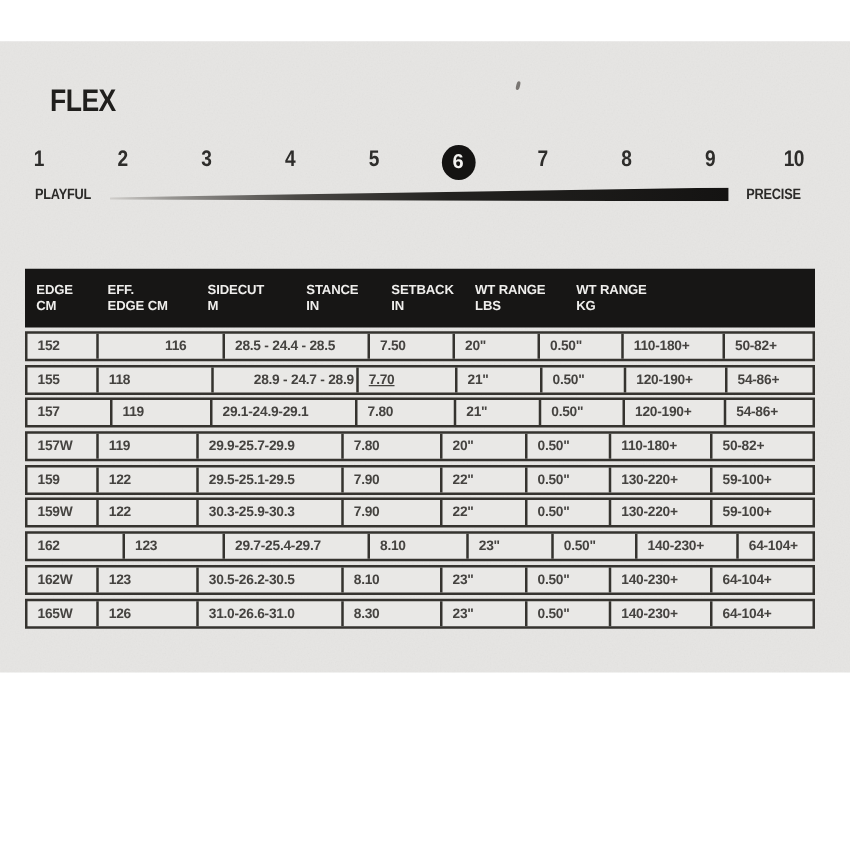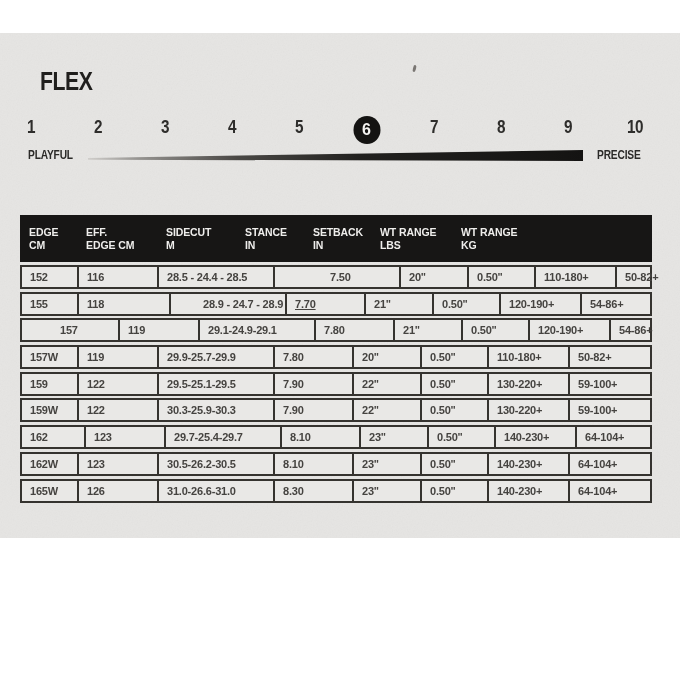--- a/index.html
+++ b/index.html
@@ -142,40 +142,40 @@
         <div>LBS</div>
       </div>
       <div class="th" style="width: 84px;">
         <div>WT RANGE</div>
         <div>KG</div>
       </div>
     </div>
   <div id="tbody">
       <div class="trow">
         <div class="td" style="width: 57px;">152</div>
-        <div class="td" style="width: 80px;">116</div>
+        <div class="td" style="width: 56px; margin-left: 45px;">116</div>
         <div class="td" style="width: 116px;">28.5 - 24.4 - 28.5</div>
-        <div class="td" style="width: 79px; margin-left: 47px;">7.50</div>
+        <div class="td" style="width: 68px;">7.50</div>
         <div class="td" style="width: 68px;">20"</div>
         <div class="td" style="width: 67px;">0.50"</div>
         <div class="td" style="width: 81px;">110-180+</div>
         <div class="td" style="width: 84px;">50-82+</div>
       </div>
       <div class="trow">
         <div class="td" style="width: 57px;">155</div>
         <div class="td" style="width: 92px;">118</div>
         <div class="td" style="width: 116px; padding-left: 32px;">28.9 - 24.7 - 28.9</div>
         <div class="td" style="width: 79px; text-decoration: underline;">7.70</div>
         <div class="td" style="width: 68px;">21"</div>
         <div class="td" style="width: 67px;">0.50"</div>
         <div class="td" style="width: 81px;">120-190+</div>
         <div class="td" style="width: 84px;">54-86+</div>
       </div>
       <div class="trow">
-        <div class="td" style="width: 68px; margin-left: 30px;">157</div>
+        <div class="td" style="width: 68px;">157</div>
         <div class="td" style="width: 80px;">119</div>
         <div class="td" style="width: 116px;">29.1-24.9-29.1</div>
         <div class="td" style="width: 79px;">7.80</div>
         <div class="td" style="width: 68px;">21"</div>
         <div class="td" style="width: 67px;">0.50"</div>
         <div class="td" style="width: 81px;">120-190+</div>
         <div class="td" style="width: 84px;">54-86+</div>
       </div>
       <div class="trow">
         <div class="td" style="width: 57px;">157W</div>
@@ -201,21 +201,21 @@
         <div class="td" style="width: 57px;">159W</div>
         <div class="td" style="width: 80px;">122</div>
         <div class="td" style="width: 116px;">30.3-25.9-30.3</div>
         <div class="td" style="width: 79px;">7.90</div>
         <div class="td" style="width: 68px;">22"</div>
         <div class="td" style="width: 67px;">0.50"</div>
         <div class="td" style="width: 81px;">130-220+</div>
         <div class="td" style="width: 84px;">59-100+</div>
       </div>
       <div class="trow">
-        <div class="td" style="width: 64px;">162</div>
+        <div class="td" style="width: 78px;">162</div>
         <div class="td" style="width: 80px;">123</div>
         <div class="td" style="width: 116px;">29.7-25.4-29.7</div>
         <div class="td" style="width: 79px;">8.10</div>
         <div class="td" style="width: 68px;">23"</div>
         <div class="td" style="width: 67px;">0.50"</div>
         <div class="td" style="width: 81px;">140-230+</div>
         <div class="td" style="width: 84px;">64-104+</div>
       </div>
       <div class="trow">
         <div class="td" style="width: 57px;">162W</div>

